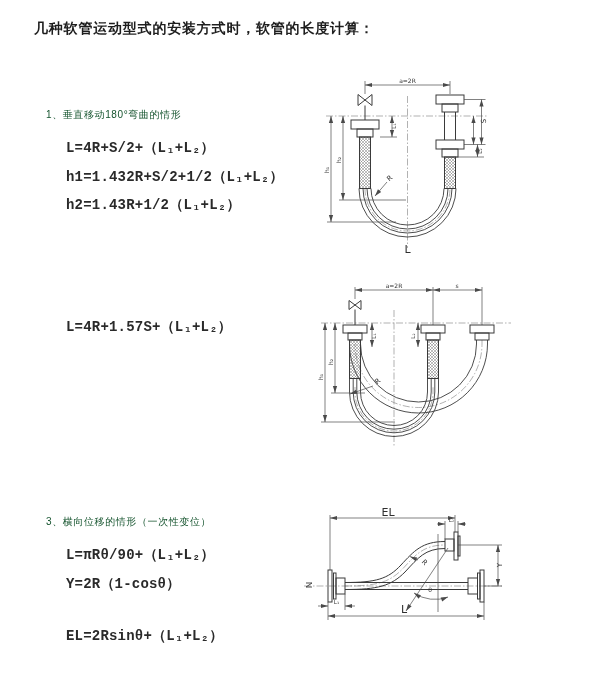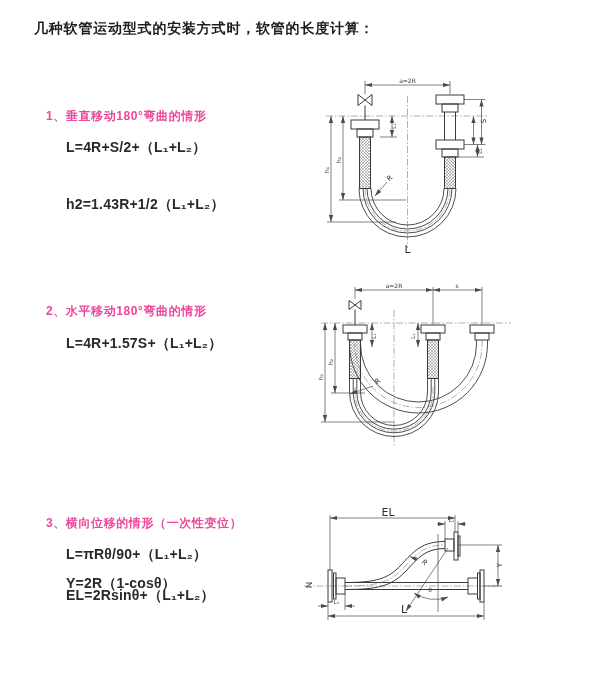--- a/index.html
+++ b/index.html
@@ -1,40 +1,41 @@
 <!DOCTYPE html>
 <html><head>
 <meta charset="utf-8">
 <style>
   html,body{margin:0;padding:0;background:#ffffff;}
   .page{position:relative;width:556px;height:675px;background:#ffffff;overflow:hidden;
         font-family:"Liberation Sans","DejaVu Sans",sans-serif;color:#222;}
   .title{position:absolute;left:34px;top:20px;font-size:14px;font-weight:700;
          letter-spacing:.8px;color:#1e1e1e;white-space:nowrap;}
-  .sec-heading{position:absolute;font-size:12px;font-weight:700;letter-spacing:.6px;
-               color:#ec4899;white-space:nowrap;}
+  .sec-heading{position:absolute;font-size:10px;font-weight:400;letter-spacing:.6px;
+               color:#14532d;white-space:nowrap;}
   .formula{position:absolute;font-size:14px;font-weight:600;letter-spacing:.2px;
-           color:#2a2a2a;white-space:nowrap;}
+           color:#2a2a2a;white-space:nowrap;font-family:Liberation Mono, monospace;}
   svg{position:absolute;overflow:visible;}
   svg text{font-family:"DejaVu Sans","Liberation Sans",sans-serif;fill:#2f2f2f;}
   .obj{stroke:#3a3a3a;stroke-width:1;fill:none;}
   .obj2{stroke:#3a3a3a;stroke-width:.9;fill:none;}
   .dim{stroke:#4a4a4a;stroke-width:.7;fill:none;}
   .cl{stroke:#7d7d7d;stroke-width:.6;fill:none;stroke-dasharray:7 2 1.5 2;}
   .lblS{font-size:6px;} .lblXS{font-size:5.5px;} .lblM{font-size:7px;} .lblL{font-size:11px;}
 </style>
 </head>
 <body>
 
 <div class="page">
 
   <div class="title">几种软管运动型式的安装方式时，软管的长度计算：</div>
 
   <div class="sec-heading" style="left:46px;top:108px">1、垂直移动180°弯曲的情形</div>
   <div class="formula" style="left:66px;top:139px">L=4R+S/2+（L₁+L₂）</div>
+  <div class="formula" style="left:66px;top:168px">h1=1.432R+S/2+1/2（L₁+L₂）</div>
   <div class="formula" style="left:66px;top:196px">h2=1.43R+1/2（L₁+L₂）</div>
 
   <svg style="left:318px;top:70px" width="280" height="190" viewBox="0 0 280 190">
     <defs>
       <marker id="arw1" viewBox="0 0 8 6" refX="7.5" refY="3" markerWidth="8" markerHeight="6" orient="auto-start-reverse" markerUnits="userSpaceOnUse">
         <path d="M0.5,0.9 L7.5,3 L0.5,5.1 Z" fill="#4a4a4a"></path>
       </marker>
       <pattern id="hb1" width="3" height="3" patternUnits="userSpaceOnUse">
         <path d="M0,3 L3,0 M0,0 L3,3" stroke="#5a5a5a" stroke-width="0.4"></path>
       </pattern>
@@ -91,22 +92,21 @@
     <text class="lblS" x="89.5" y="12.5" text-anchor="middle">a=2R</text>
     <text class="lblS" x="10.5" y="100" text-anchor="middle" transform="rotate(-90 10.5 100)">h₁</text>
     <text class="lblS" x="22.5" y="90" text-anchor="middle" transform="rotate(-90 22.5 90)">h₂</text>
     <text class="lblXS" x="78" y="56" text-anchor="middle" transform="rotate(-90 78 56)">L₁</text>
     <text class="lblM" x="167.5" y="51" text-anchor="middle" transform="rotate(-90 167.5 51)">S</text>
     <text class="lblXS" x="164" y="81" text-anchor="middle" transform="rotate(-90 164 81)">L₂</text>
     <text class="lblM" x="73" y="110" text-anchor="middle" transform="rotate(-40 73 110)">R</text>
     <text class="lblL" x="89.5" y="183" text-anchor="middle">L</text>
   </svg>
 
-  <div class="sec-heading" style="left:46px;top:303px">2、水平移动180°弯曲的情形</div>
-  <div class="formula" style="left:66px;top:335px">L=4R+1.57S+（L₁+L₂）</div>
+  <div class="formula" style="left:66px;top:318px">L=4R+1.57S+（L₁+L₂）</div>
 
   <svg style="left:315px;top:282px" width="285" height="185" viewBox="0 0 285 185">
     <defs>
       <marker id="arw2" viewBox="0 0 8 6" refX="7.5" refY="3" markerWidth="8" markerHeight="6" orient="auto-start-reverse" markerUnits="userSpaceOnUse">
         <path d="M0.5,0.9 L7.5,3 L0.5,5.1 Z" fill="#4a4a4a"></path>
       </marker>
       <pattern id="hb2" width="3" height="3" patternUnits="userSpaceOnUse">
         <path d="M0,3 L3,0 M0,0 L3,3" stroke="#5a5a5a" stroke-width="0.4"></path>
       </pattern>
     </defs>
@@ -167,21 +167,21 @@
     <text class="lblS" x="7.5" y="95" text-anchor="middle" transform="rotate(-90 7.5 95)">h₁</text>
     <text class="lblS" x="17.5" y="80" text-anchor="middle" transform="rotate(-90 17.5 80)">h₂</text>
     <text class="lblXS" x="61" y="54" text-anchor="middle" transform="rotate(-90 61 54)">L₁</text>
     <text class="lblXS" x="99.5" y="54" text-anchor="middle" transform="rotate(-90 99.5 54)">L₂</text>
     <text class="lblM" x="64" y="101" text-anchor="middle" transform="rotate(-40 64 101)">R</text>
   </svg>
 
   <div class="sec-heading" style="left:46px;top:515px">3、横向位移的情形（一次性变位）</div>
   <div class="formula" style="left:66px;top:546px">L=πRθ/90+（L₁+L₂）</div>
   <div class="formula" style="left:66px;top:575px">Y=2R（1-cosθ）</div>
-  <div class="formula" style="left:66px;top:587px">EL=2Rsinθ+（L₁+L₂）</div>
+  <div class="formula" style="left:66px;top:627px">EL=2Rsinθ+（L₁+L₂）</div>
 
   <svg style="left:298px;top:498px" width="302" height="152" viewBox="0 0 302 152">
     <defs>
       <marker id="arw3" viewBox="0 0 8 6" refX="7.5" refY="3" markerWidth="8" markerHeight="6" orient="auto-start-reverse" markerUnits="userSpaceOnUse">
         <path d="M0.5,0.9 L7.5,3 L0.5,5.1 Z" fill="#4a4a4a"></path>
       </marker>
     </defs>
 
     <g>
       <path class="cl" d="M6,88 H206"></path>

